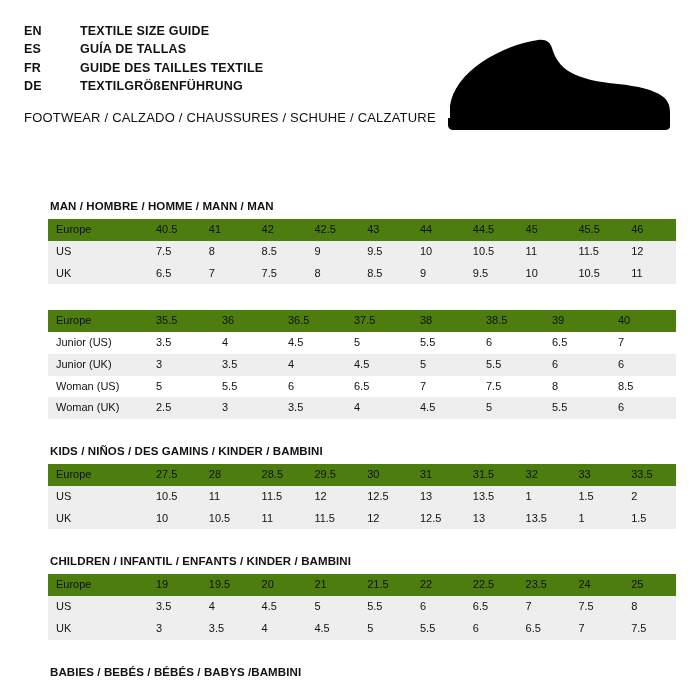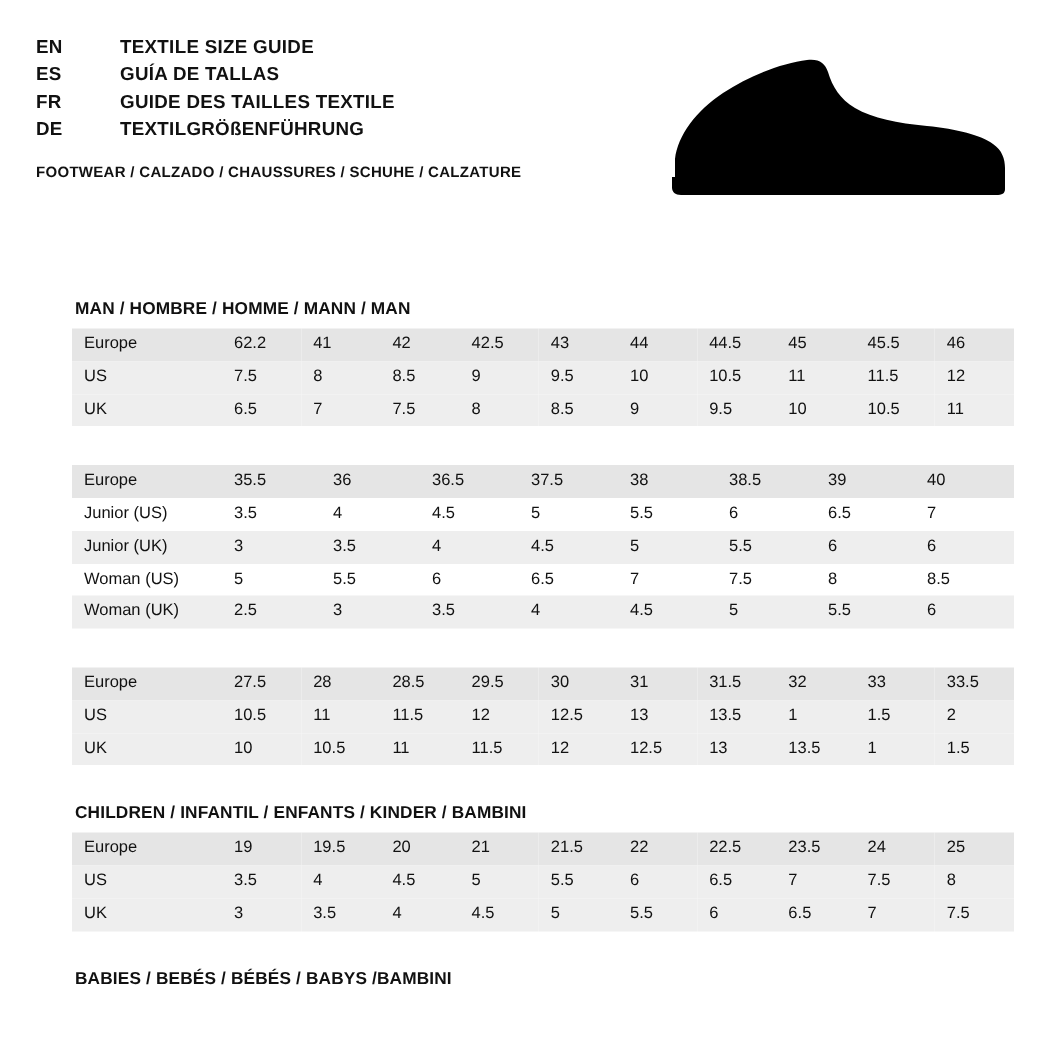--- a/index.html
+++ b/index.html
@@ -38,22 +38,22 @@
     white-space: nowrap;
     vertical-align: top;
     line-height: 1.15;
   }
   .lang-code {
     width: 46px;
     padding-right: 10px !important;
   }
   .footwear-line {
     margin-top: 12px;
-    font-size: 10px;
-    font-weight: bold;
+    font-size: 13px;
+    font-weight: normal;
     letter-spacing: 0.2px;
   }
 
   
   .shoe {
     position: absolute;
     top: 10px;
     right: 4px;
     width: 230px;
     height: 100px;
@@ -80,21 +80,21 @@
     table-layout: fixed;
   }
   table.sizes td {
     font-size: 11px;
     padding: 4px 0 4px 8px;
     line-height: 1.25;
     white-space: nowrap;
     border: none;
   }
   table.sizes tr.head td {
-    background: #e5e5e5;
+    background: #4d7c0f;
   }
   table.sizes tr.alt td {
     background: #eeeeee;
   }
   table.sizes td.label {
     width: 92px;
   }
 </style>
 </head>
 <body>
@@ -130,21 +130,21 @@
       <path fill="#000000" d="M6 84 L228 84 L228 92 C228 95 226 96 222 96 L12 96 C8 96 6 94 6 91 Z"></path>
     </svg>
   </div>
 
   <div class="section first">
     <div class="section-title">MAN / HOMBRE / HOMME / MANN / MAN</div>
     <table class="sizes">
       <tbody>
         <tr class="head">
           <td class="label">Europe</td>
-          <td>62.2</td>
+          <td>40.5</td>
           <td>41</td>
           <td>42</td>
           <td>42.5</td>
           <td>43</td>
           <td>44</td>
           <td>44.5</td>
           <td>45</td>
           <td>45.5</td>
           <td>46</td>
         </tr>
@@ -234,20 +234,21 @@
           <td>4.5</td>
           <td>5</td>
           <td>5.5</td>
           <td>6</td>
         </tr>
       </tbody>
     </table>
   </div>
 
   <div class="section">
+    <div class="section-title">KIDS / NIÑOS / DES GAMINS / KINDER / BAMBINI</div>
     <table class="sizes">
       <tbody>
         <tr class="head">
           <td class="label">Europe</td>
           <td>27.5</td>
           <td>28</td>
           <td>28.5</td>
           <td>29.5</td>
           <td>30</td>
           <td>31</td>

